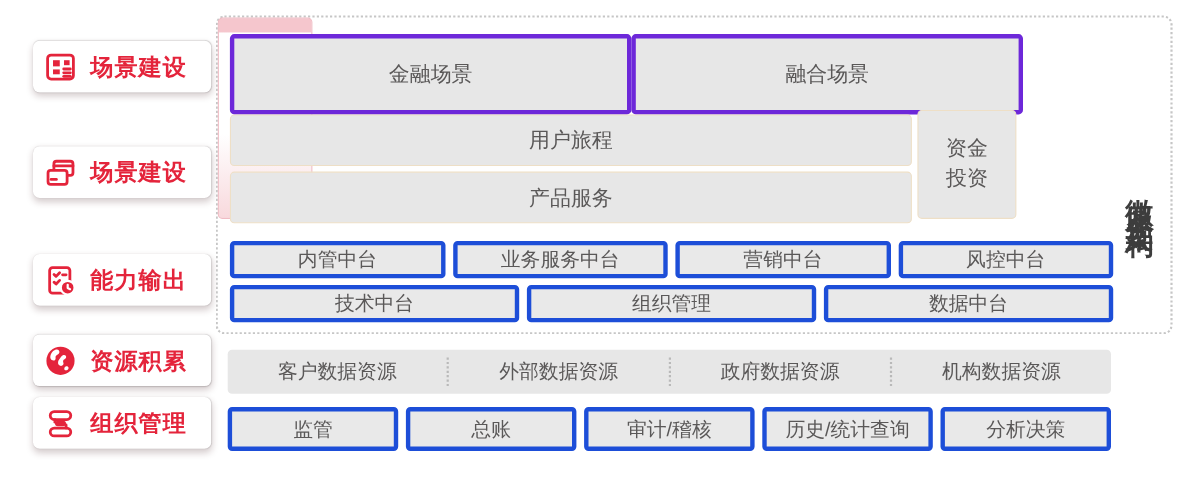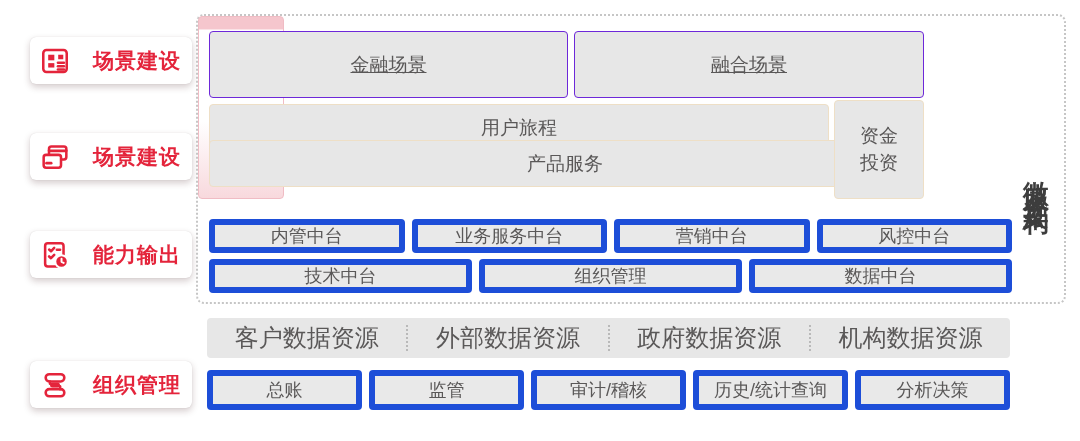--- a/index.html
+++ b/index.html
@@ -2,59 +2,59 @@
 <html><head>
 <meta charset="utf-8">
 <style>
   html,body{margin:0;padding:0;background:#ffffff;}
   body{font-family:"Liberation Sans","DejaVu Sans",sans-serif;}
   .stage{position:relative;width:1080px;height:441px;background:#ffffff;overflow:hidden;}
 
   
   .side-card{position:absolute;left:30px;width:162px;height:47px;background:#ffffff;
     border-radius:6px;box-shadow:0 3px 7px rgba(60,20,25,.22),0 0 1px rgba(0,0,0,.15);
-    display:flex;align-items:center;gap:22px;padding-left:9px;box-sizing:border-box;}
+    display:flex;align-items:center;gap:11px;padding-left:9px;box-sizing:border-box;}
   .side-card::before{content:"";position:absolute;left:-7px;top:6px;bottom:-5px;width:15px;
     background:#ee9197;border-radius:3px;z-index:-1;}
   .side-label{color:#e4243b;font-weight:700;font-size:21px;letter-spacing:1px;white-space:nowrap;}
   .side-icon{width:32px;height:32px;flex:0 0 32px;display:block;}
 
   
   .arch{position:absolute;left:196px;top:14px;width:870px;height:290px;border:2px dotted #c6c6c6;
     border-radius:8px;box-sizing:border-box;}
   .box{position:absolute;background:#e7e7e7;border-radius:4px;display:flex;align-items:center;
     justify-content:center;color:#5a5858;}
-  .pinkb{border:1px solid #6d28d9;text-decoration:underline;}
+  .pinkb{border:4px solid #6d28d9;}
   .tanb{border:1px solid #eedfc6;}
   .fs19{font-size:19px;}
   .scene-finance{left:11px;top:15px;width:357px;height:65px;}
   .scene-fusion{left:376px;top:15px;width:348px;height:65px;}
   .journey-user{left:11px;top:88px;width:618px;height:45px;text-align:right;}
-  .journey-product{left:11px;top:124px;width:618px;height:45px;padding-left:46px;}
+  .journey-product{left:11px;top:140px;width:618px;height:45px;}
   .fund{left:636px;top:84px;width:88px;height:97px;}
   .fund span{display:inline-block;width:2.15em;line-height:1.4;text-align:center;font-size:19px;}
   .eco{left:729px;top:15px;width:84px;height:181px;border:1px solid #f0bcc4;border-radius:4px;
     background:linear-gradient(180deg,#f5c6cd 0px,#f5c6cd 12px,#ffffff 13px,#ffffff 58%,#f8d9dd 100%);
     display:flex;align-items:center;justify-content:center;}
   .eco-text{writing-mode:vertical-rl;text-orientation:upright;font-size:19px;color:#4c4c4c;
     letter-spacing:4px;}
   .micro-title{position:absolute;left:820px;top:72px;width:38px;height:178px;display:flex;
     align-items:center;justify-content:center;}
   .micro-title span{writing-mode:vertical-rl;text-orientation:upright;font-size:26px;font-weight:700;
     color:#3d3d3d;letter-spacing:7px;}
   .prow{position:absolute;left:11px;width:803px;height:34px;display:flex;gap:7px;}
   .prow-1{top:203px;}
   .prow-2{top:243px;}
-  .pbox{flex:1;background:#e9e9e9;border:6px solid #1d4ed8;border-radius:4px;display:flex;
+  .pbox{flex:1;background:#e9e9e9;border:4px solid #1d4ed8;border-radius:4px;display:flex;
     align-items:center;justify-content:center;color:#5a5858;font-size:18px;}
 
   
   .res-bar{position:absolute;left:207px;top:318px;width:803px;height:40px;background:#e7e7e7;
     border-radius:4px;display:flex;}
-  .res-seg{flex:1;display:flex;align-items:center;justify-content:center;color:#5a5858;font-size:24px;}
+  .res-seg{flex:1;display:flex;align-items:center;justify-content:center;color:#5a5858;font-size:18px;}
   .res-sep{width:0;border-left:2px dotted #b9b9b9;margin:7px 0;}
 
   
   .mgmt-row{position:absolute;left:207px;top:370px;width:803px;height:40px;display:flex;gap:7px;}
 </style>
 </head>
 <body>
 
 <div class="stage">
 
@@ -86,20 +86,29 @@
       <rect x="4.6" y="3.2" width="13.8" height="17.4" rx="2"></rect>
       <polyline points="7.6,7.9 9,9.2 11.4,6.7"></polyline>
       <line x1="13.4" y1="8.1" x2="15.8" y2="8.1"></line>
       <polyline points="7.6,13.1 9,14.4 11.4,11.9"></polyline>
       <circle cx="16.9" cy="16.9" r="4.7" fill="#e4243b" stroke="#ffffff" stroke-width="1.5"></circle>
       <polyline points="16.9,14.9 16.9,17.1 18.5,17.9" stroke="#ffffff" stroke-width="1.5"></polyline>
     </svg>
     <span class="side-label">能力输出</span>
   </div>
 
+  <div class="side-card" style="top:304px;">
+    <svg class="side-icon" viewBox="0 0 24 24">
+      <circle cx="12" cy="12" r="9.6" fill="#e4243b"></circle>
+      <path d="M8.2 4.6c2-.9 3.4.3 3 1.9-.3 1.2-1.8 1.2-2.4 2.3-.5.9.3 1.9-.5 2.6-.9.8-2.5.3-3-.8-.7-1.7.2-4.7 2.9-6z" fill="#ffffff"></path>
+      <path d="M13.6 8.3c1.4-.6 2.6.4 2.2 1.6-.3 1-1.7.9-2 2-.3 1 .7 1.7.1 2.7-.6 1.1-2.2 1.1-3 .3-1-1-.6-2.9.3-3.9.7-.8 1.4-2.2 2.4-2.7z" fill="#ffffff"></path>
+      <path d="M15.5 15.9c.9-.4 2 .1 2 1 0 1.1-1.4 1.9-2.4 1.5-.9-.4-.6-2 .4-2.5z" fill="#ffffff"></path>
+    </svg>
+    <span class="side-label">资源积累</span>
+  </div>
 
   <div class="side-card" style="top:361px;">
     <svg class="side-icon" viewBox="0 0 24 24" fill="none" stroke="#e4243b" stroke-width="1.9" stroke-linecap="round" stroke-linejoin="round">
       <rect x="5" y="3.9" width="14" height="5.4" rx="2.7"></rect>
       <rect x="9.2" y="11.1" width="5.6" height="1.9" rx="0.95"></rect>
       <rect x="5" y="15.1" width="14" height="5.4" rx="2.7"></rect>
       <line x1="8.2" y1="9.3" x2="8.2" y2="11.1"></line>
       <line x1="15.8" y1="13" x2="15.8" y2="15.1"></line>
     </svg>
     <span class="side-label">组织管理</span>
@@ -143,20 +152,20 @@
     <div class="res-seg">客户数据资源</div>
     <div class="res-sep"></div>
     <div class="res-seg">外部数据资源</div>
     <div class="res-sep"></div>
     <div class="res-seg">政府数据资源</div>
     <div class="res-sep"></div>
     <div class="res-seg">机构数据资源</div>
   </div>
 
   <div class="mgmt-row">
+    <div class="pbox">监管</div>
     <div class="pbox">总账</div>
-    <div class="pbox">监管</div>
     <div class="pbox">审计/稽核</div>
     <div class="pbox">历史/统计查询</div>
     <div class="pbox">分析决策</div>
   </div>
 
 </div>
 
 </body></html>

